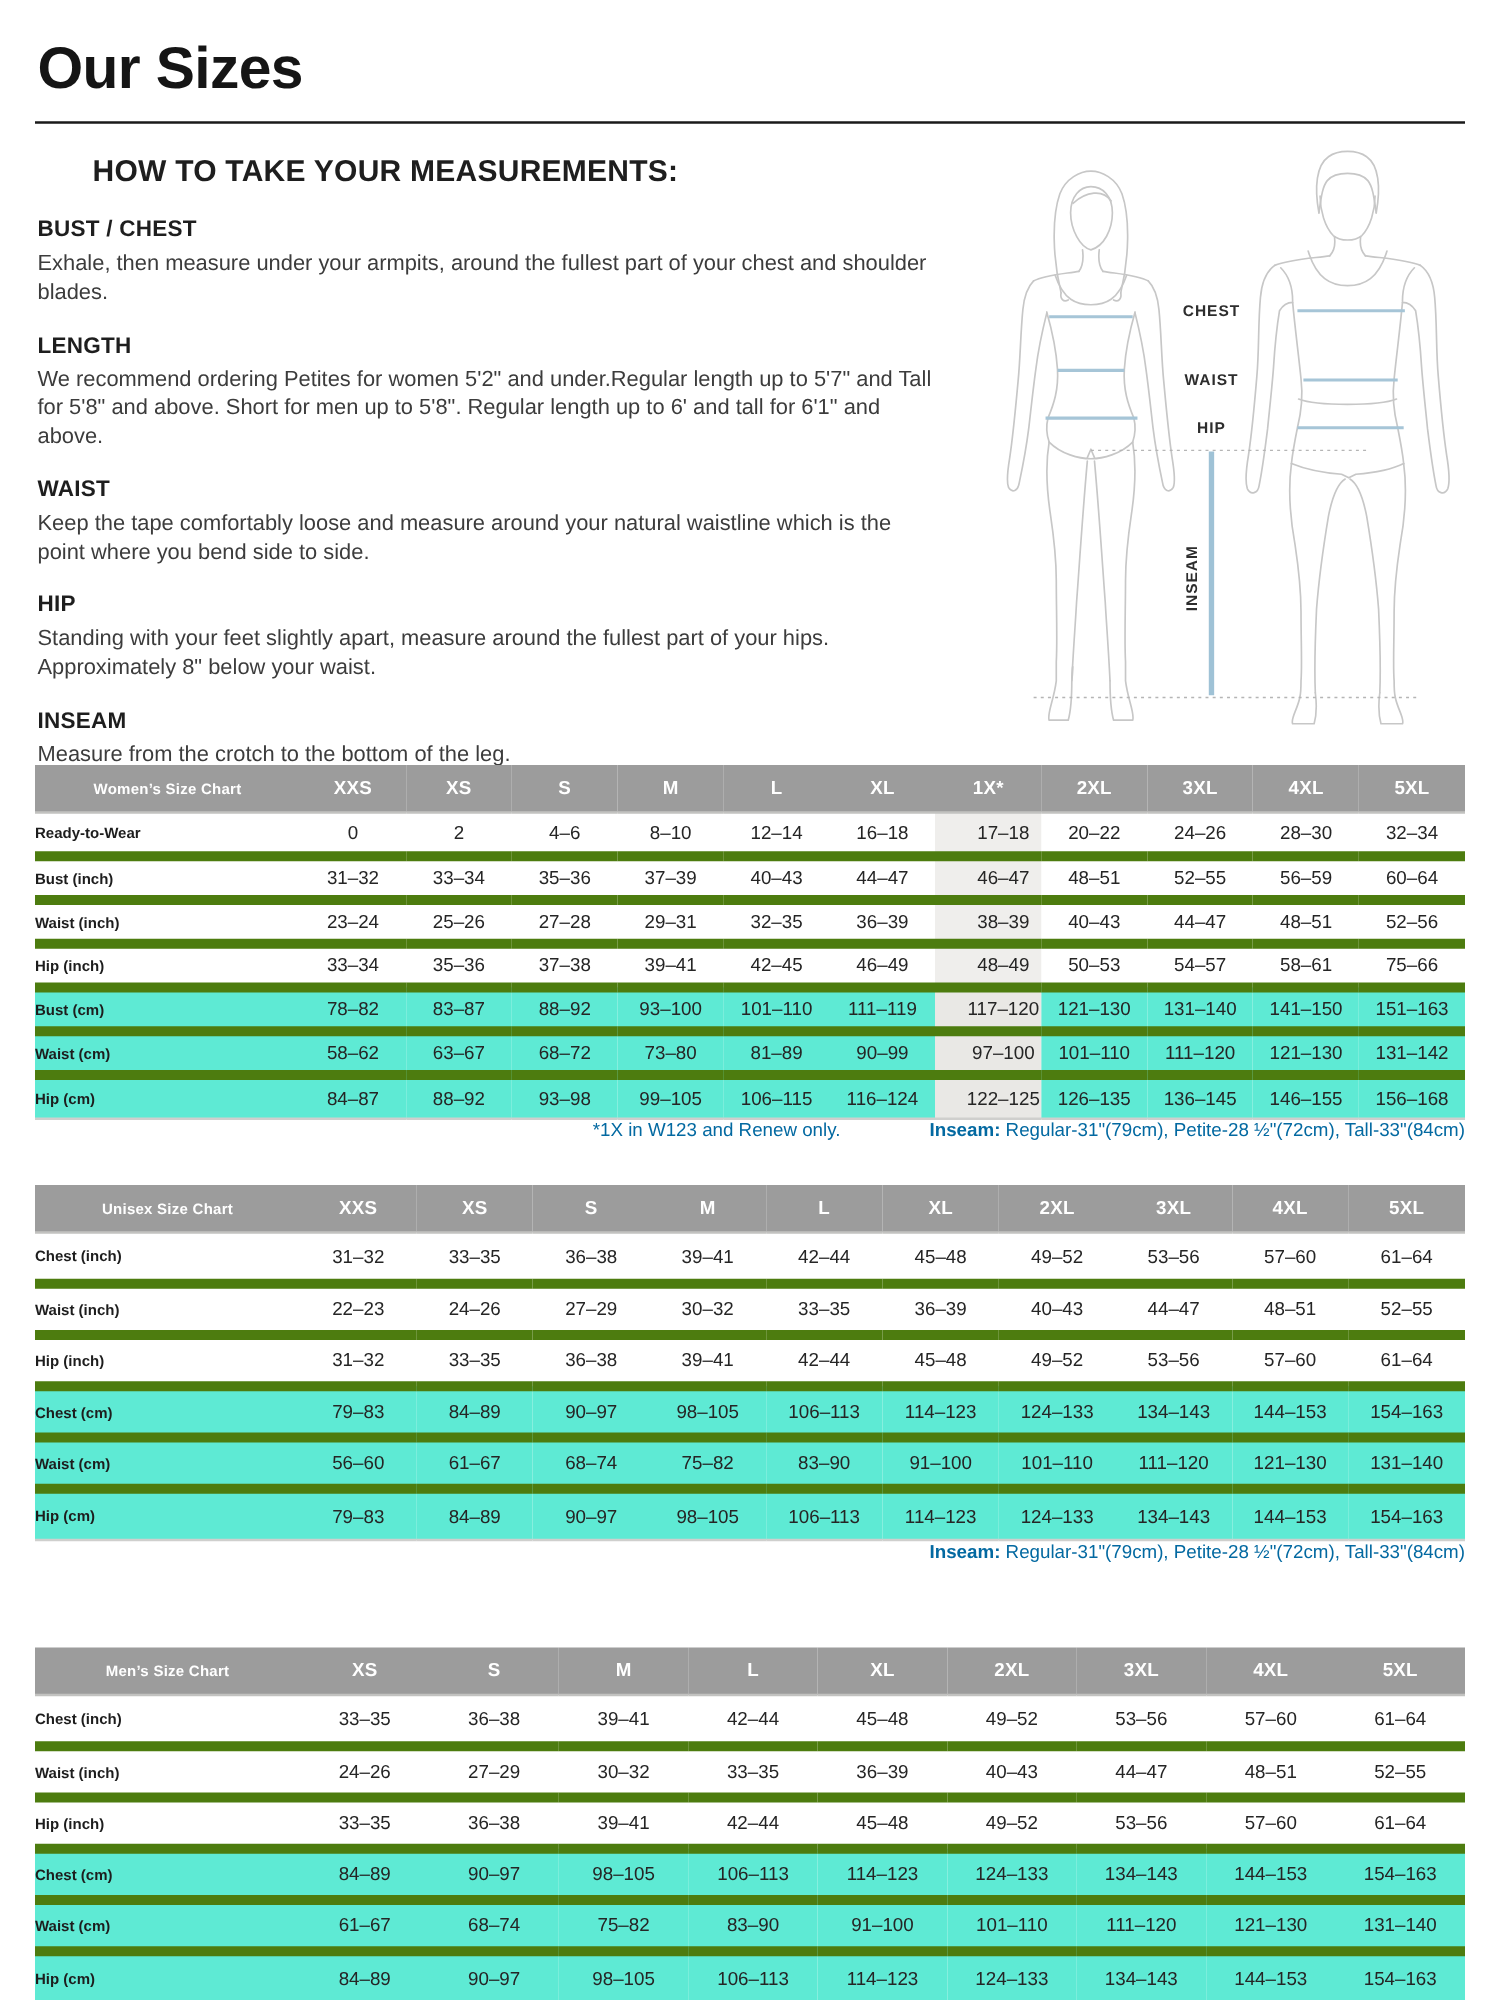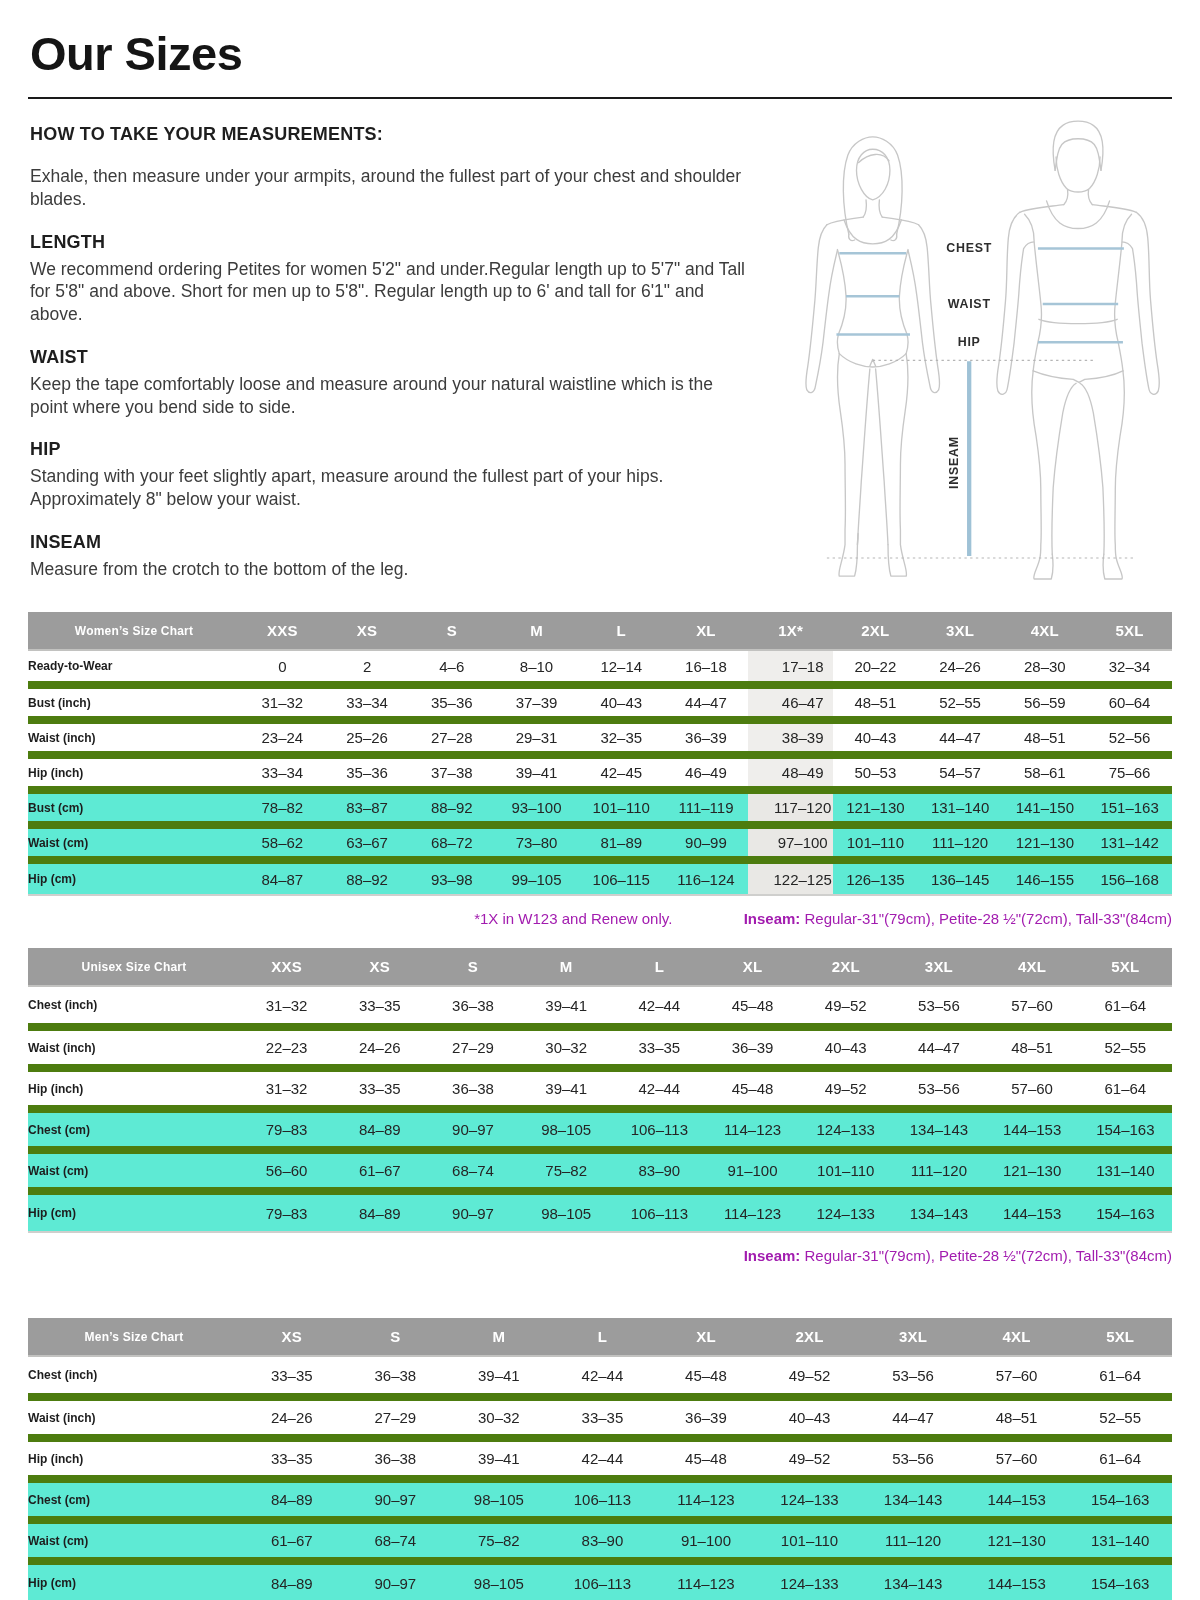--- a/index.html
+++ b/index.html
@@ -8,21 +8,21 @@
   .page { position:relative; width:1200px; height:1600px; background:#fff; overflow:hidden; }
 
   
   .page-title { position:absolute; left:30px; top:26px; font-size:47px; font-weight:700;
                 letter-spacing:-0.5px; color:#151515; }
   .title-rule { position:absolute; left:28px; top:97px; width:1144px; height:0;
                 border:none; border-top:2.5px solid #1a1a1a; }
 
   
   .measure-text { position:absolute; left:30px; top:124px; width:715px; }
-  .measure-text h2 { font-size:18px; font-weight:700; letter-spacing:0.2px; color:#1e1e1e; margin-bottom:20px; }
+  .measure-text h2 { font-size:24px; font-weight:700; letter-spacing:0.2px; color:#1e1e1e; margin-bottom:20px;margin-left:44px; }
   .measure-text h3 { font-size:18px; font-weight:700; letter-spacing:0.2px; color:#1e1e1e; margin:21px 0 5px; }
   .measure-text p  { font-size:17.5px; line-height:1.3; color:#3c3c3c; }
 
   
   .figure-wrap { position:absolute; left:782px; top:102px; width:382px; height:488px; }
   .figure-wrap svg { width:100%; height:100%; }
   .fig-outline { fill:none; stroke:#c7c7c7; stroke-width:1.4; stroke-linecap:round; stroke-linejoin:round; }
   .fig-blue { stroke:#a6c5d7; stroke-width:2.6; fill:none; }
   .fig-blue-v { stroke:#9fc2d6; stroke-width:4.5; fill:none; }
   .fig-dotted { stroke:#b5b5b5; stroke-width:1.2; fill:none; stroke-dasharray:2.5,3.5; }
@@ -44,36 +44,37 @@
   .tb-unisex tbody th, .tb-unisex tbody td { height:41px; }
   .tb-men    tbody th, .tb-men    tbody td { height:41px; }
   tbody tr { border-top:8px solid #4d7c0f; background:#ffffff; }
   tbody tr:first-child { border-top:none; }
   tbody tr:last-child { border-bottom:2.5px solid #cfcfcd; }
   tbody tr.shaded { background:#5eead4; }
   tbody td.hl { background:#efeeec;padding-left:24px; }
   tbody tr.shaded td.hl { background:#e9e8e5; }
 
   
-  .footnote-row { display:flex; margin-top:14px; font-size:15px; color:#a21caf; }
+  .footnote-row { display:flex; font-size:15px; color:#0369a1; }
   .fn-left  { margin-left:39%; white-space:nowrap; }
   .fn-right { margin-left:auto; white-space:nowrap; }
   .fn-bold  { font-weight:700; }
 </style>
 </head>
 <body>
 
 <div class="page">
 
   <h1 class="page-title">Our Sizes</h1>
   <hr class="title-rule">
 
   <div class="measure-text">
     <h2>HOW TO TAKE YOUR MEASUREMENTS:</h2>
 
+    <h3>BUST / CHEST</h3>
     <p>Exhale, then measure under your armpits, around the fullest part of your chest and shoulder blades.</p>
 
     <h3>LENGTH</h3>
     <p>We recommend ordering Petites for women 5'2" and under.Regular length up to 5'7" and Tall for 5'8" and above. Short for men up to 5'8". Regular length up to 6' and tall for 6'1" and above.</p>
 
     <h3>WAIST</h3>
     <p>Keep the tape comfortably loose and measure around your natural waistline which is the point where you bend side to side.</p>
 
     <h3>HIP</h3>
     <p>Standing with your feet slightly apart, measure around the fullest part of your hips. Approximately 8" below your waist.</p>

